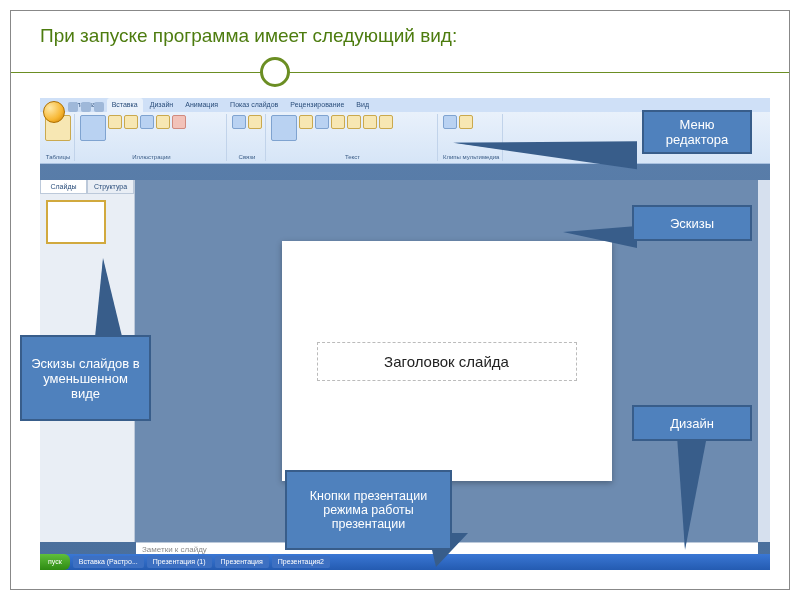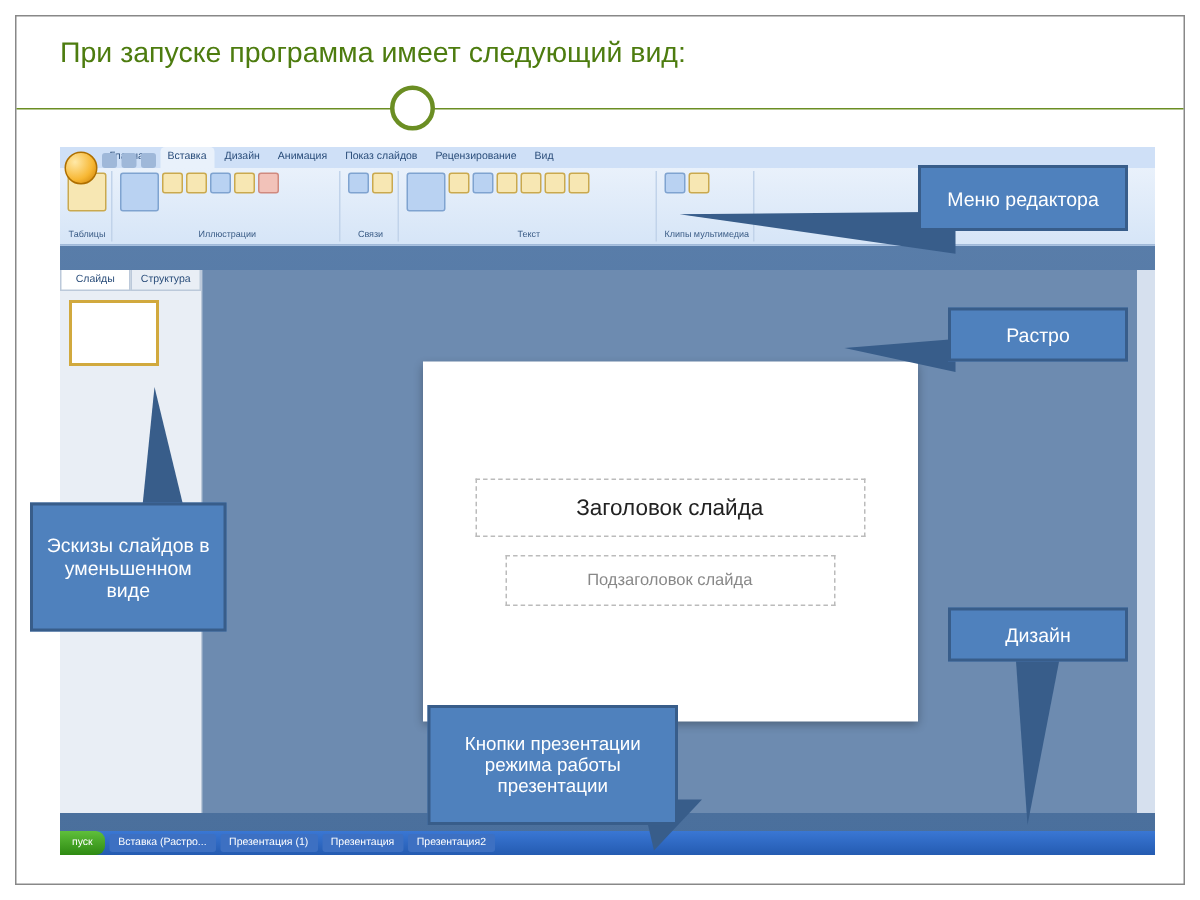--- a/index.html
+++ b/index.html
@@ -45,21 +45,21 @@
   .pp-status { position: absolute; left: 0; right: 0; bottom: 0; height: 12px; background: linear-gradient(#d6e5f7,#b9d0ee); font-size: 6px; color: #2a4d7a; line-height: 12px; padding: 0 4px; display: flex; justify-content: space-between; }
   .zoom { display: flex; gap: 2px; align-items: center; }
   .zoom .bar { width: 50px; height: 4px; background: #9fb8d9; }
 
   .taskbar { position: absolute; left: 0; right: 0; bottom: -0px; height: 16px; background: linear-gradient(#3a77d4,#245bb1); display: flex; align-items: center; font-size: 7px; color: #fff; }
   .taskbar .start { background: linear-gradient(#5fbf3b,#2e8a12); padding: 0 8px; height: 100%; line-height: 16px; border-radius: 0 6px 6px 0; }
   .taskbar .tb-item { background: #3d70c2; margin-left: 3px; padding: 0 6px; height: 12px; line-height: 12px; border-radius: 2px; }
 
   
   .callout { position: absolute; background: #4f81bd; border: 2px solid #385d8a; color: #fff; font-size: 13px; text-align: center; display: flex; align-items: center; justify-content: center; padding: 4px 8px; z-index: 90; }
-  .co-menu   { top: 110px; right: 48px; width: 140px; height: 44px; }
+  .co-menu   { top: 110px; right: 48px; width: 110px; height: 44px; }
   .co-slide  { top: 205px; right: 48px; width: 120px; height: 36px; }
   .co-zoom   { top: 405px; right: 48px; width: 120px; height: 36px; }
   .co-thumbs { top: 335px; left: 20px; width: 131px; height: 86px; }
   .co-modes  { top: 470px; left: 285px; width: 167px; height: 80px; font-size: 12.5px; }
 
   
   .tail { position: absolute; width: 0; height: 0; z-index: 89; }
   .t-menu { top: 140px; right: 165px; border-right: 180px solid #4f81bd; border-top: 6px solid transparent; border-bottom: 18px solid transparent; transform: skewY(2deg); }
   .t-menu::before { content:""; position:absolute; left:-2px; top:-8px; border-right: 184px solid #385d8a; border-top: 8px solid transparent; border-bottom: 20px solid transparent; z-index:-1; }
   .t-slide { top: 228px; right: 165px; border-right: 70px solid #4f81bd; border-top: 4px solid transparent; border-bottom: 14px solid transparent; }
@@ -147,26 +147,26 @@
     <div class="pp-left">
       <div class="pp-left-tabs">
         <span class="active">Слайды</span>
         <span>Структура</span>
       </div>
       <div class="thumb"></div>
     </div>
     <div class="pp-center">
       <div class="slide">
         <div class="ph title-ph">Заголовок слайда</div>
-        <div class="ph sub-ph">Подзаголовок слайда</div>
       </div>
     </div>
     <div class="pp-right"></div>
   </div>
 
+  <div class="pp-notes">Заметки к слайду</div>
   <div class="pp-status">
     <span>Слайд 1 из 1   Тема Office   русский</span>
     <span class="zoom">
       <span class="ic" style="width:8px;height:8px"></span>
       <span class="ic" style="width:8px;height:8px"></span>
       <span class="ic" style="width:8px;height:8px"></span>
       <span>69%</span>
       <span class="bar"></span>
     </span>
   </div>
@@ -177,21 +177,21 @@
     <span class="tb-item">Презентация (1)</span>
     <span class="tb-item">Презентация</span>
     <span class="tb-item">Презентация2</span>
   </div>
 </div>
 
 <div class="tail t-menu"></div>
 <div class="callout co-menu">Меню редактора</div>
 
 <div class="tail t-slide"></div>
-<div class="callout co-slide">Растро</div>
+<div class="callout co-slide">Эскизы</div>
 
 <div class="tail t-zoom"></div>
 <div class="callout co-zoom">Дизайн</div>
 
 <div class="tail t-thumbs"></div>
 <div class="callout co-thumbs">Эскизы слайдов в уменьшенном виде</div>
 
 <div class="tail t-modes"></div>
 <div class="callout co-modes">Кнопки презентации режима работы презентации</div>
 

